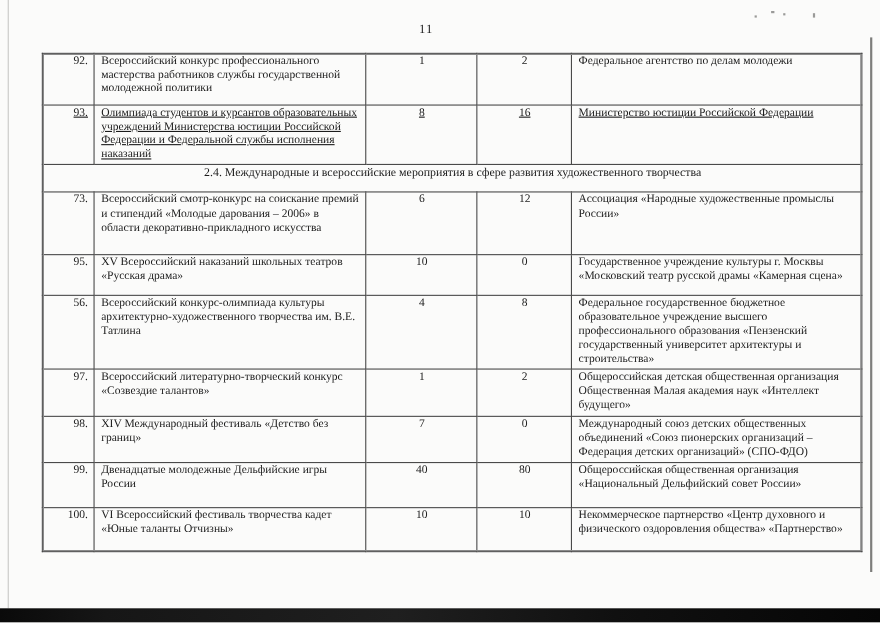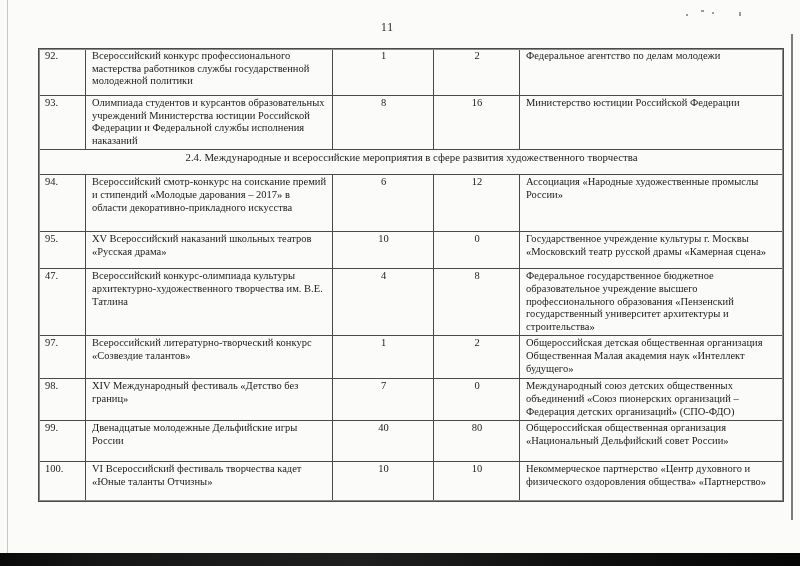--- a/index.html
+++ b/index.html
@@ -33,32 +33,32 @@
     font-size: 10.5px;
     line-height: 1.2;
   }
   table.doc-table td {
     border: 1px solid #4a4a4a;
     vertical-align: top;
     padding: 1px 5px 2px 6px;
     overflow: hidden;
   }
   table.doc-table { border: 1px solid #2a2a2a; outline: 1px solid #8a8a8a; outline-offset: -2px; }
-  td.num-cell   { text-align: left; padding-left: 7px; }
+  td.num-cell   { text-align: right; padding-left: 7px; }
   td.count-cell { text-align: center; padding-left: 2px; padding-right: 2px; }
   td.org-cell   { padding-left: 6px; }
   td.section-cell {
     text-align: center;
     font-size: 10.8px;
     padding-top: 4px;
     vertical-align: middle;
     margin-left: 44px;
   }
   tr.rh-47 { height: 47px; }
-  tr.rh-51 { height: 51px; }
+  tr.rh-51 { height: 51px; text-decoration: underline; }
   tr.rh-25 { height: 25px; }
   tr.rh-57 { height: 57px; }
   tr.rh-37 { height: 37px; }
   tr.rh-65 { height: 65px; }
   tr.rh-43 { height: 43px; }
   tr.rh-41 { height: 41px; }
   tr.rh-40 { height: 40px; }
 
   .footer-note {
     position: absolute;
@@ -119,35 +119,35 @@
         <td class="num-cell">93.</td>
         <td class="title-cell">Олимпиада студентов и курсантов образовательных учреждений Министерства юстиции Российской Федерации и Федеральной службы исполнения наказаний</td>
         <td class="count-cell">8</td>
         <td class="count-cell">16</td>
         <td class="org-cell">Министерство юстиции Российской Федерации</td>
       </tr>
       <tr class="rh-25">
         <td class="section-cell" colspan="5">2.4. Международные и всероссийские мероприятия в сфере развития художественного творчества</td>
       </tr>
       <tr class="rh-57">
-        <td class="num-cell">94.</td>
-        <td class="title-cell">Всероссийский смотр-конкурс на соискание премий и стипендий «Молодые дарования – 2017» в области декоративно-прикладного искусства</td>
+        <td class="num-cell">73.</td>
+        <td class="title-cell">Всероссийский смотр-конкурс на соискание премий и стипендий «Молодые дарования – 2006» в области декоративно-прикладного искусства</td>
         <td class="count-cell">6</td>
         <td class="count-cell">12</td>
         <td class="org-cell">Ассоциация «Народные художественные промыслы России»</td>
       </tr>
       <tr class="rh-37">
         <td class="num-cell">95.</td>
         <td class="title-cell">XV Всероссийский наказаний школьных театров «Русская драма»</td>
         <td class="count-cell">10</td>
         <td class="count-cell">0</td>
         <td class="org-cell">Государственное учреждение культуры г. Москвы «Московский театр русской драмы «Камерная сцена»</td>
       </tr>
       <tr class="rh-65">
-        <td class="num-cell">47.</td>
+        <td class="num-cell">56.</td>
         <td class="title-cell">Всероссийский конкурс-олимпиада культуры архитектурно-художественного творчества им. В.Е. Татлина</td>
         <td class="count-cell">4</td>
         <td class="count-cell">8</td>
         <td class="org-cell">Федеральное государственное бюджетное образовательное учреждение высшего профессионального образования «Пензенский государственный университет архитектуры и строительства»</td>
       </tr>
       <tr class="rh-43">
         <td class="num-cell">97.</td>
         <td class="title-cell">Всероссийский литературно-творческий конкурс «Созвездие талантов»</td>
         <td class="count-cell">1</td>
         <td class="count-cell">2</td>

